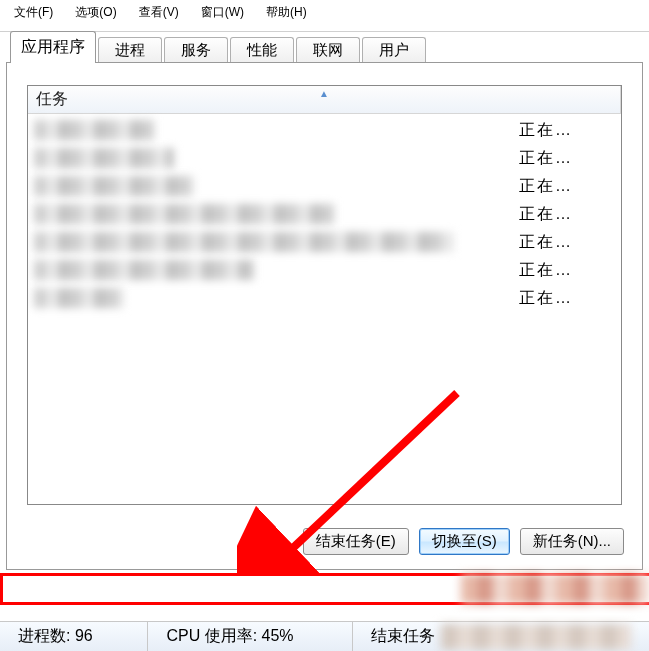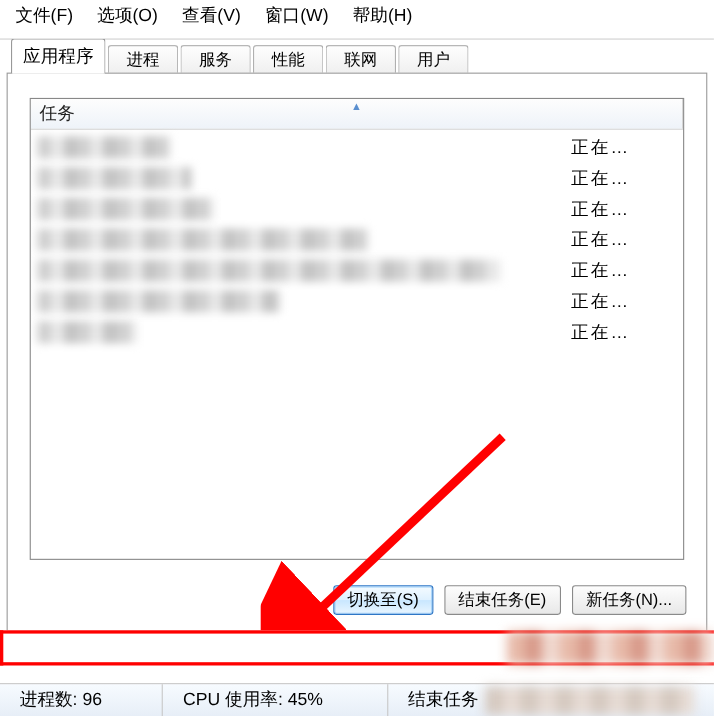--- a/index.html
+++ b/index.html
@@ -11,21 +11,21 @@
     width: 649px;
     height: 651px;
     overflow: hidden;
     position: relative;
   }
   .menu-bar {
     display: flex;
     gap: 22px;
     padding: 4px 2px 8px 14px;
     color: #000;
-    font-size: 16px;
+    font-size: 12px;
   }
   .menu-item { cursor: default; }
   .tabs-region {
     border-top: 1px solid #d0d0d0;
     margin-top: 2px;
   }
   .tab-strip {
     display: flex;
     position: relative;
     padding-left: 10px;
@@ -268,22 +268,22 @@
         <div class="row">
           <div class="task-cell">
               <div class="mosaic" style="width:90px"></div>
             </div>
           <div class="status-cell">正在…</div>
         </div>
       </div>
     </div>
 
     <div class="button-row">
+      <button class="win-btn">结束任务(E)</button>
       <button class="win-btn default">切换至(S)</button>
-      <button class="win-btn">结束任务(E)</button>
       <button class="win-btn">新任务(N)...</button>
     </div>
 
     <svg class="arrow-svg" width="260" height="210">
       <defs>
         <marker id="ah" markerWidth="18" markerHeight="14" refX="3" refY="7" orient="auto">
           <polygon points="0,0 18,7 0,14" fill="#ff0000"></polygon>
         </marker>
       </defs>
       <line x1="220" y1="10" x2="40" y2="180" stroke="#ff0000" stroke-width="8" marker-end="url(#ah)"></line>

